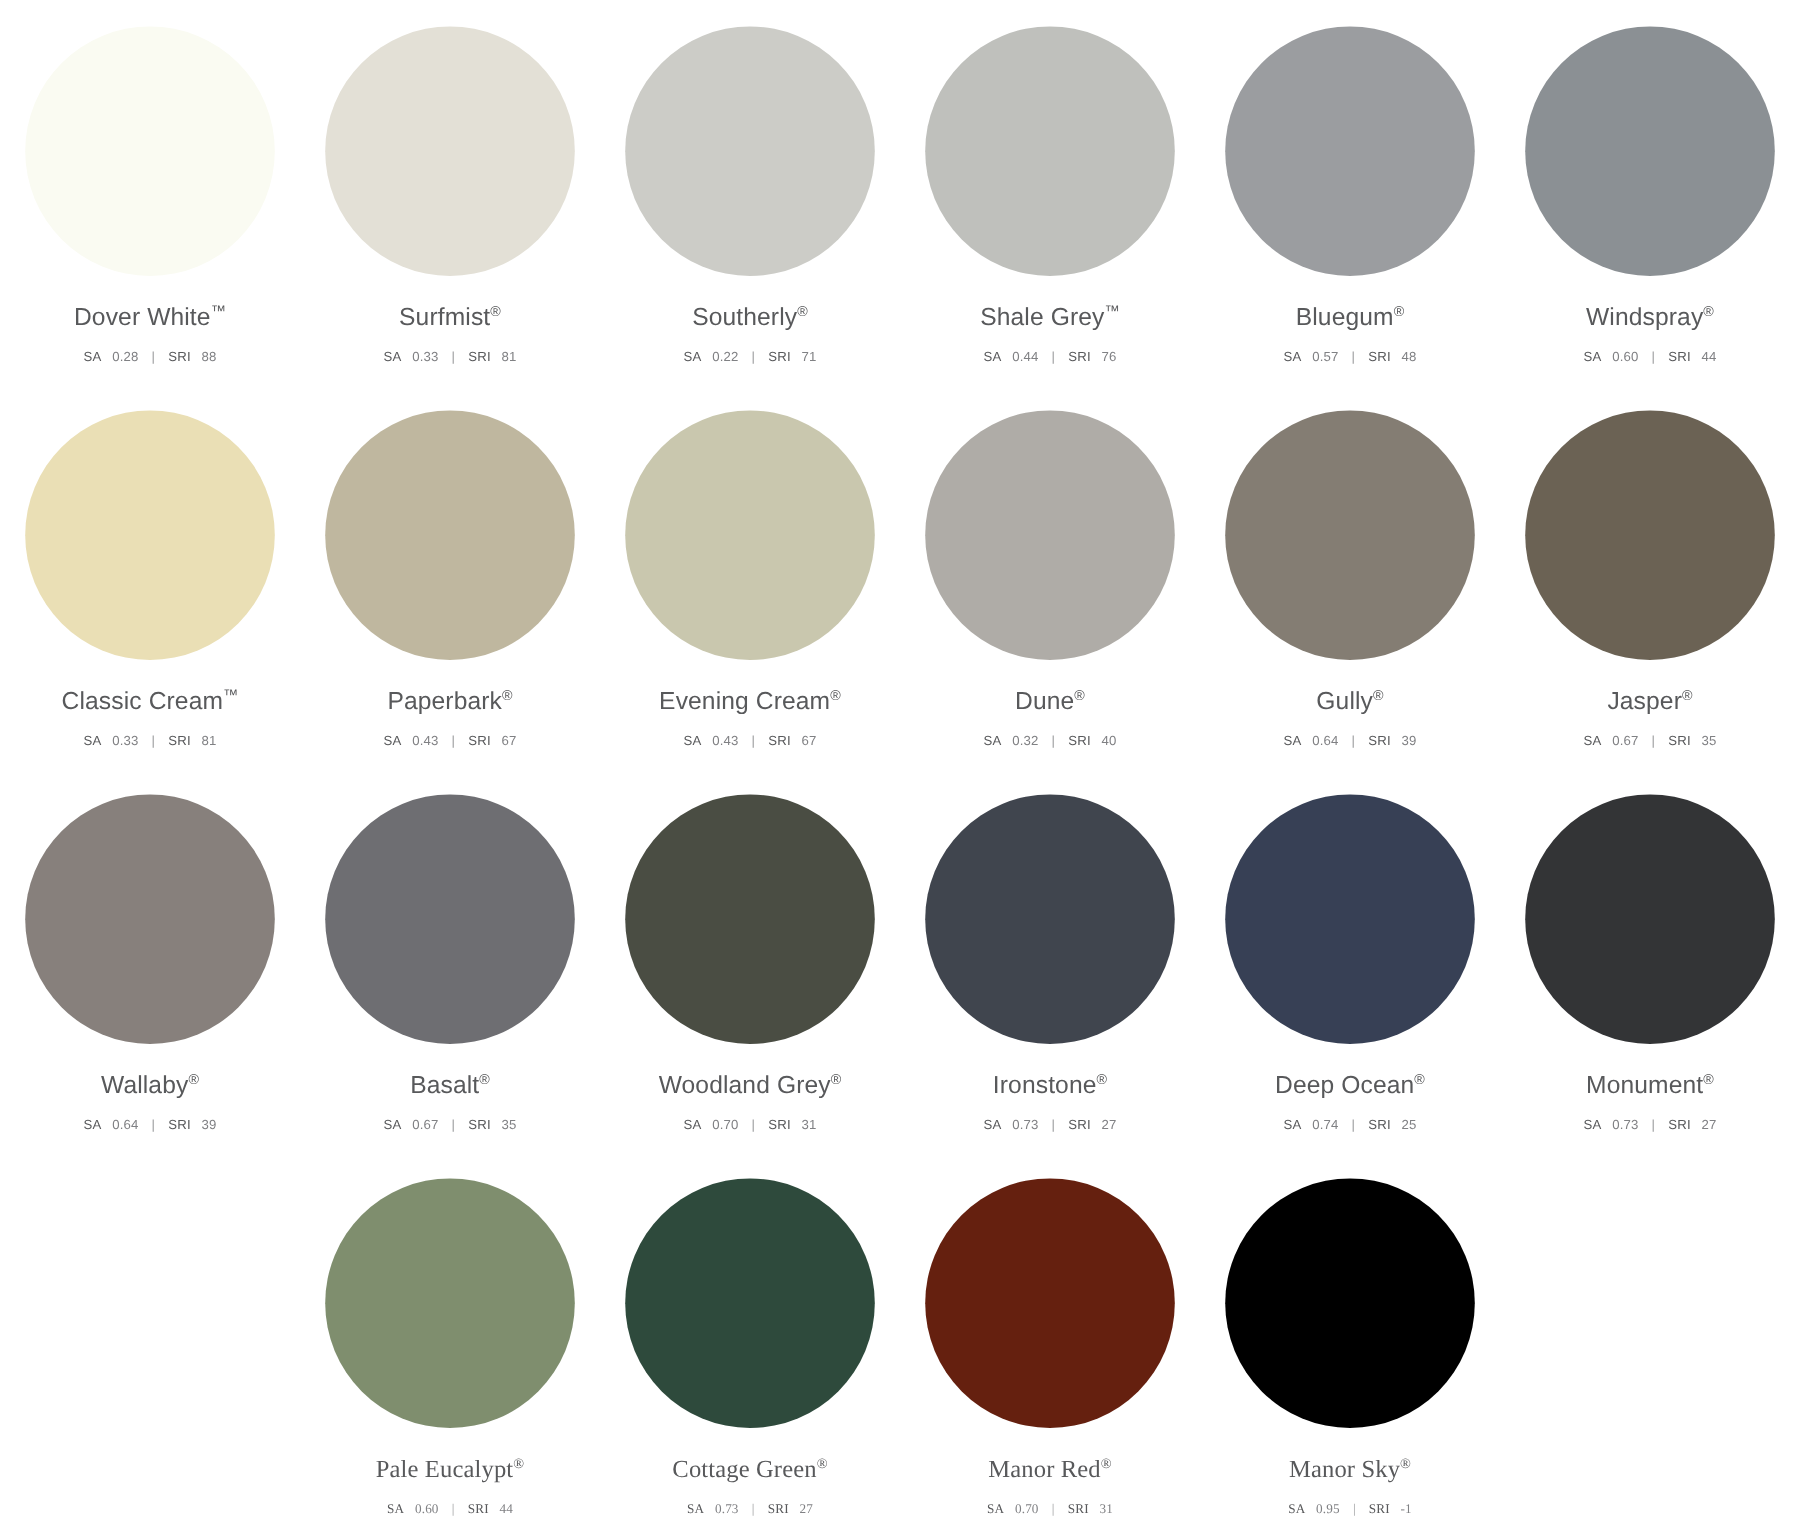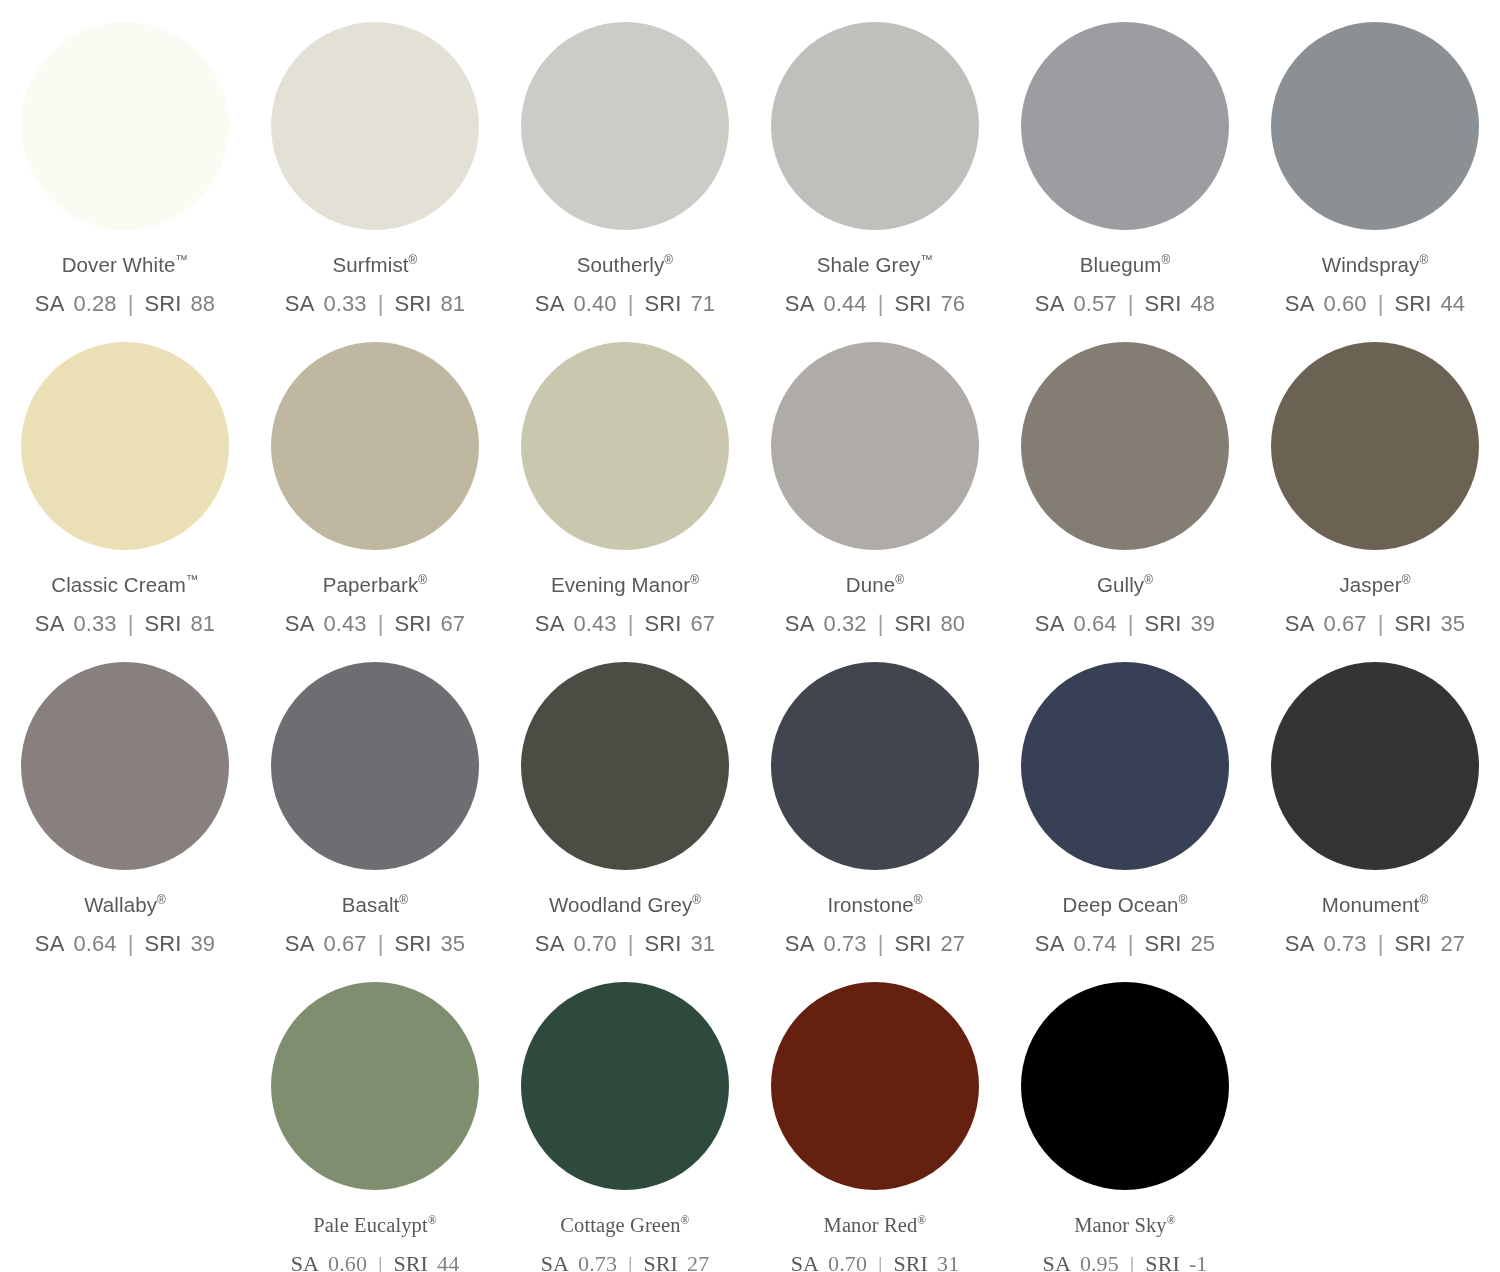--- a/index.html
+++ b/index.html
@@ -63,21 +63,21 @@
     font-size: 0.58em;
     vertical-align: super;
     line-height: 0;
   }
   .swatch-name sup.tm {
     font-size: 0.62em;
   }
 
   .swatch-metrics {
     margin-top: 15px;
-    font-size: 22px;
+    font-size: 11px;
     line-height: 1.1;
     color: #6d6e71;
     letter-spacing: 0.1px;
     text-align: center;
     white-space: nowrap;
     display: flex;
     align-items: baseline;
     justify-content: center;
   }
   .metric-label {
@@ -117,21 +117,21 @@
           <span class="metric-sep">|</span>
           <span class="metric-label">SRI</span>
           <span class="metric-value">81</span>
         </div>
       </div>
       <div class="swatch-cell">
         <div class="swatch-circle" style="background-color: rgb(204, 204, 199);"></div>
         <div class="swatch-name"><span>Southerly</span><sup>®</sup></div>
         <div class="swatch-metrics">
           <span class="metric-label">SA</span>
-          <span class="metric-value">0.40</span>
+          <span class="metric-value">0.22</span>
           <span class="metric-sep">|</span>
           <span class="metric-label">SRI</span>
           <span class="metric-value">71</span>
         </div>
       </div>
       <div class="swatch-cell">
         <div class="swatch-circle" style="background-color: rgb(191, 192, 188);"></div>
         <div class="swatch-name"><span>Shale Grey</span><sup class="tm">™</sup></div>
         <div class="swatch-metrics">
           <span class="metric-label">SA</span>
@@ -182,38 +182,38 @@
         <div class="swatch-metrics">
           <span class="metric-label">SA</span>
           <span class="metric-value">0.43</span>
           <span class="metric-sep">|</span>
           <span class="metric-label">SRI</span>
           <span class="metric-value">67</span>
         </div>
       </div>
       <div class="swatch-cell">
         <div class="swatch-circle" style="background-color: rgb(201, 199, 174);"></div>
-        <div class="swatch-name"><span>Evening Manor</span><sup>®</sup></div>
+        <div class="swatch-name"><span>Evening Cream</span><sup>®</sup></div>
         <div class="swatch-metrics">
           <span class="metric-label">SA</span>
           <span class="metric-value">0.43</span>
           <span class="metric-sep">|</span>
           <span class="metric-label">SRI</span>
           <span class="metric-value">67</span>
         </div>
       </div>
       <div class="swatch-cell">
         <div class="swatch-circle" style="background-color: rgb(175, 172, 167);"></div>
         <div class="swatch-name"><span>Dune</span><sup>®</sup></div>
         <div class="swatch-metrics">
           <span class="metric-label">SA</span>
           <span class="metric-value">0.32</span>
           <span class="metric-sep">|</span>
           <span class="metric-label">SRI</span>
-          <span class="metric-value">80</span>
+          <span class="metric-value">40</span>
         </div>
       </div>
       <div class="swatch-cell">
         <div class="swatch-circle" style="background-color: rgb(132, 125, 115);"></div>
         <div class="swatch-name"><span>Gully</span><sup>®</sup></div>
         <div class="swatch-metrics">
           <span class="metric-label">SA</span>
           <span class="metric-value">0.64</span>
           <span class="metric-sep">|</span>
           <span class="metric-label">SRI</span>

